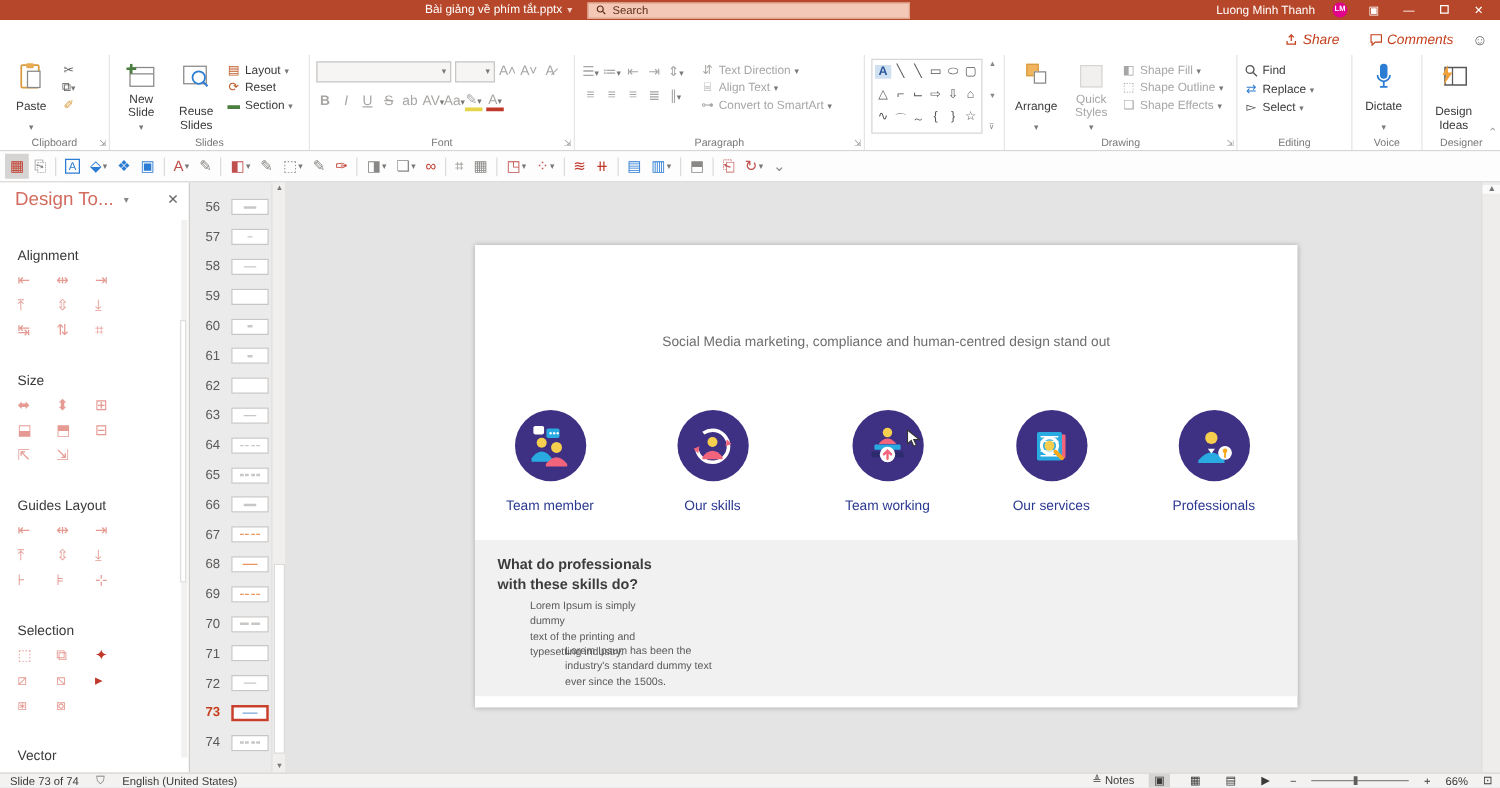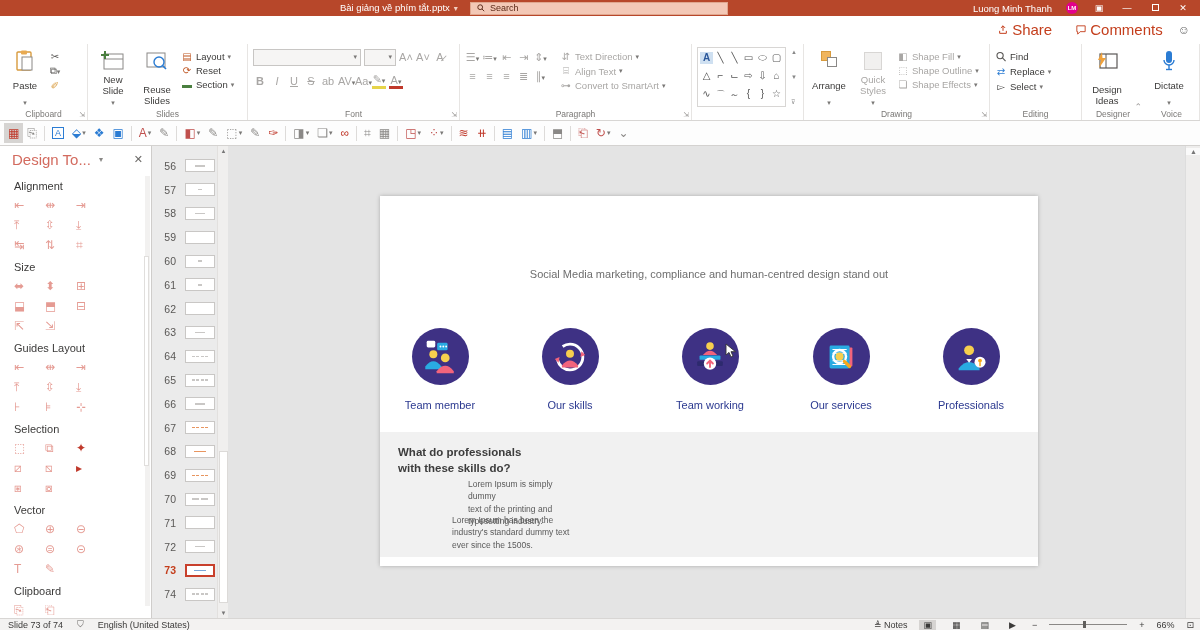--- a/index.html
+++ b/index.html
@@ -19,21 +19,21 @@
   .winbtn { font-size:9px; color:#fff; width:14px; text-align:center; cursor:default; }
   .restore { display:inline-block; width:7px; height:7px; border:1px solid #fff; }
 
   
   .tabrow { position:absolute; left:0; top:16px; width:1200px; height:28px; background:#fff; display:flex; align-items:flex-end; }
   .tabs { display:flex; padding-left:10px; }
   .tab { font-size:11.5px; color:#444; padding:6px 12px 7px; position:relative; white-space:nowrap; }
   .tab.active { color:#c43e1c; font-weight:bold; }
   .tab.active::after { content:""; position:absolute; left:10px; right:10px; bottom:3px; height:2px; background:#c43e1c; }
   .tabrow-right { margin-left:auto; display:flex; align-items:center; gap:6px; padding:0 10px 4px 0; }
-  .pillbtn { display:flex; align-items:center; gap:4px; font-size:15px; color:#c43e1c; padding:2px 9px; background:#fff; }
+  .pillbtn { display:flex; align-items:center; gap:4px; font-size:11px; color:#c43e1c; padding:2px 9px; background:#fff;font-style:italic; }
   .smiley { color:#666; font-size:12px; }
 
   
   .ribbon { position:absolute; left:0; top:44px; width:1200px; height:77px; background:#fff;
     border-bottom:1px solid #d8d6d4; display:flex; }
   .grp { position:relative; height:100%; border-right:1px solid #e7e5e3; padding:3px 5px 13px; display:flex; gap:4px; }
   .grp-label { position:absolute; bottom:1px; left:0; right:0; text-align:center; font-size:8.5px; color:#7a7876; }
   .launcher { position:absolute; bottom:1px; right:2px; font-size:7px; color:#9a9896; }
   .bigbtn { display:flex; flex-direction:column; align-items:center; justify-content:space-between;
     font-size:9.5px; color:#3b3a39; text-align:center; width:40px; line-height:1.15; gap:1px; padding-top:2px; }
@@ -65,21 +65,21 @@
   .isl.pressed { background:#d6d4d2; }
   .isl-sep { width:1px; height:15px; background:#dddbd9; margin:0 3px; }
 
   
   .dpanel { position:absolute; left:0; top:146px; width:152px; height:472px; background:#fff; border-right:1px solid #cfcdcb; }
   .dp-head { display:flex; align-items:center; padding:5px 8px 2px 12px; }
   .dp-title { color:#d36b5f; font-size:15px; }
   .dp-caret { color:#8a8886; font-size:8px; margin-left:8px; }
   .dp-close { margin-left:auto; color:#6a6866; font-size:11px; }
   .dp-body { padding:4px 0 0 14px; }
-  .dp-sec { font-size:11px; color:#3b3a39; margin:6px 0 3px; }
+  .dp-sec { font-size:11px; color:#3b3a39; margin:25px 0 3px; }
   .dp-grid { display:flex; flex-wrap:wrap; width:96px; }
   .dp-ic { width:31px; height:20px; font-size:12px; color:#e59b93; display:flex; align-items:center; }
   .dp-ic.solid { color:#c0392b; }
   .dp-scroll { position:absolute; right:1px; top:30px; width:5px; height:430px; background:#f2f1f0; }
   .dp-thumb { position:absolute; right:1px; top:80px; width:5px; height:210px; background:#fff; border:1px solid #e0deDC; }
 
   
   .thumbs { position:absolute; left:152px; top:146px; width:76px; height:472px; background:#ebebeb; padding-top:8px; }
   .th-row { display:flex; align-items:center; height:23.8px; }
   .th-num { width:24px; text-align:right; font-size:10.5px; color:#5a5856; }
@@ -99,21 +99,21 @@
   .rs-up { position:absolute; top:2px; left:0; width:15px; text-align:center; font-size:7px; color:#777; background:#fafafa; }
   .slide { position:absolute; left:152px; top:50px; width:658px; height:370px; background:#fff; box-shadow:0 0 4px rgba(0,0,0,.25); }
   .sl-title { position:absolute; left:0; top:28px; width:100%; text-align:center; color:#1f3864; font-size:25px; font-weight:bold; letter-spacing:.2px; }
   .sl-sub { position:absolute; left:0; top:72px; width:100%; text-align:center; color:#6e6e6e; font-size:11px; }
   .item { position:absolute; width:110px; text-align:center; top:132px; }
   .circle { width:57px; height:57px; border-radius:50%; background:#3e3184; margin:0 auto; display:flex; align-items:center; justify-content:center; }
   .circle svg { width:38px; height:38px; }
   .item-label { margin-top:14px; color:#2b3990; font-size:11px; }
   .sl-band { position:absolute; left:0; top:236px; width:658px; height:125px; background:#f1f1f1; }
   .band-h { position:absolute; left:18px; top:12px; font-size:11.5px; font-weight:bold; color:#3c3c3c; line-height:1.4; }
-  .band-p1 { position:absolute; left:44px; top:46px; font-size:8.5px; color:#5a5a5a; width:110px; line-height:1.45;margin-left:44px; }
+  .band-p1 { position:absolute; left:44px; top:46px; font-size:8.5px; color:#5a5a5a; width:110px; line-height:1.45; }
   .band-p2 { position:absolute; left:72px; top:82px; font-size:8.5px; color:#5a5a5a; width:120px; line-height:1.45; }
   .cursor { position:absolute; left:345px; top:147px; }
 
   
   .statusbar { position:absolute; left:0; top:618px; width:1200px; height:12px; background:#f3f2f1;
     border-top:1px solid #d8d6d4; display:flex; align-items:center; font-size:9px; color:#3b3a39;gap:13px; }
   .sb-left { display:flex; align-items:center; gap:14px; padding-left:8px; }
   .sb-right { margin-left:auto; display:flex; align-items:center; gap:12px; padding-right:6px; }
   .viewbtn { padding:0 4px; font-size:9px; }
   .viewbtn.pressed { background:#d6d4d2; }
@@ -379,49 +379,49 @@
         </div>
       <div class="smallbtn">
           <span class="sicon">▻</span>
           <span>Select</span>
           <span class="caret">▾</span>
         </div>
     </div>
     <span class="grp-label">Editing</span>
   </div>
 
-  <div class="grp" style="width:62px; border-right:none">
-    <div class="bigbtn">
-      <span class="bicon">
-        <svg width="22" height="20" viewBox="0 0 22 20">
-            <rect x="4" y="3" width="17" height="14" fill="#fff" stroke="#5a5856" stroke-width="1.2"></rect>
-            <line x1="10" y1="3" x2="10" y2="17" stroke="#5a5856"></line>
-            <path d="M6 1l-4 8h3l-2 8 7-10H6.5z" fill="#f0a13a"></path>
-          </svg>
-      </span>
-      <span>Design Ideas</span>
-    </div>
-    <span class="grp-label">Designer</span>
-    <span class="launcher" style="font-size:9px; bottom:8px">⌃</span>
-  </div>
-
   <div class="grp" style="width:56px">
     <div class="bigbtn">
       <span class="bicon">
         <svg width="14" height="22" viewBox="0 0 14 22">
             <rect x="4" y="1" width="6" height="12" rx="3" fill="#2b7cd3"></rect>
             <path d="M2 10a5 5 0 0 0 10 0" fill="none" stroke="#2b7cd3" stroke-width="1.4"></path>
             <line x1="7" y1="15" x2="7" y2="19" stroke="#2b7cd3" stroke-width="1.4"></line>
             <line x1="4" y1="19.5" x2="10" y2="19.5" stroke="#2b7cd3" stroke-width="1.4"></line>
           </svg>
       </span>
       <span>Dictate</span>
       <span class="caret">▾</span>
     </div>
     <span class="grp-label">Voice</span>
+  </div>
+
+  <div class="grp" style="width:62px; border-right:none">
+    <div class="bigbtn">
+      <span class="bicon">
+        <svg width="22" height="20" viewBox="0 0 22 20">
+            <rect x="4" y="3" width="17" height="14" fill="#fff" stroke="#5a5856" stroke-width="1.2"></rect>
+            <line x1="10" y1="3" x2="10" y2="17" stroke="#5a5856"></line>
+            <path d="M6 1l-4 8h3l-2 8 7-10H6.5z" fill="#f0a13a"></path>
+          </svg>
+      </span>
+      <span>Design Ideas</span>
+    </div>
+    <span class="grp-label">Designer</span>
+    <span class="launcher" style="font-size:9px; bottom:8px">⌃</span>
   </div>
 </div>
 
 <div class="islidebar" id="islidebar">
     <span class="isl pressed">
       <span style="color: rgb(192, 57, 43);">▦</span>
     </span>
     <span class="isl">
       <span style="color: rgb(138, 136, 134);">⎘</span>
     </span>

